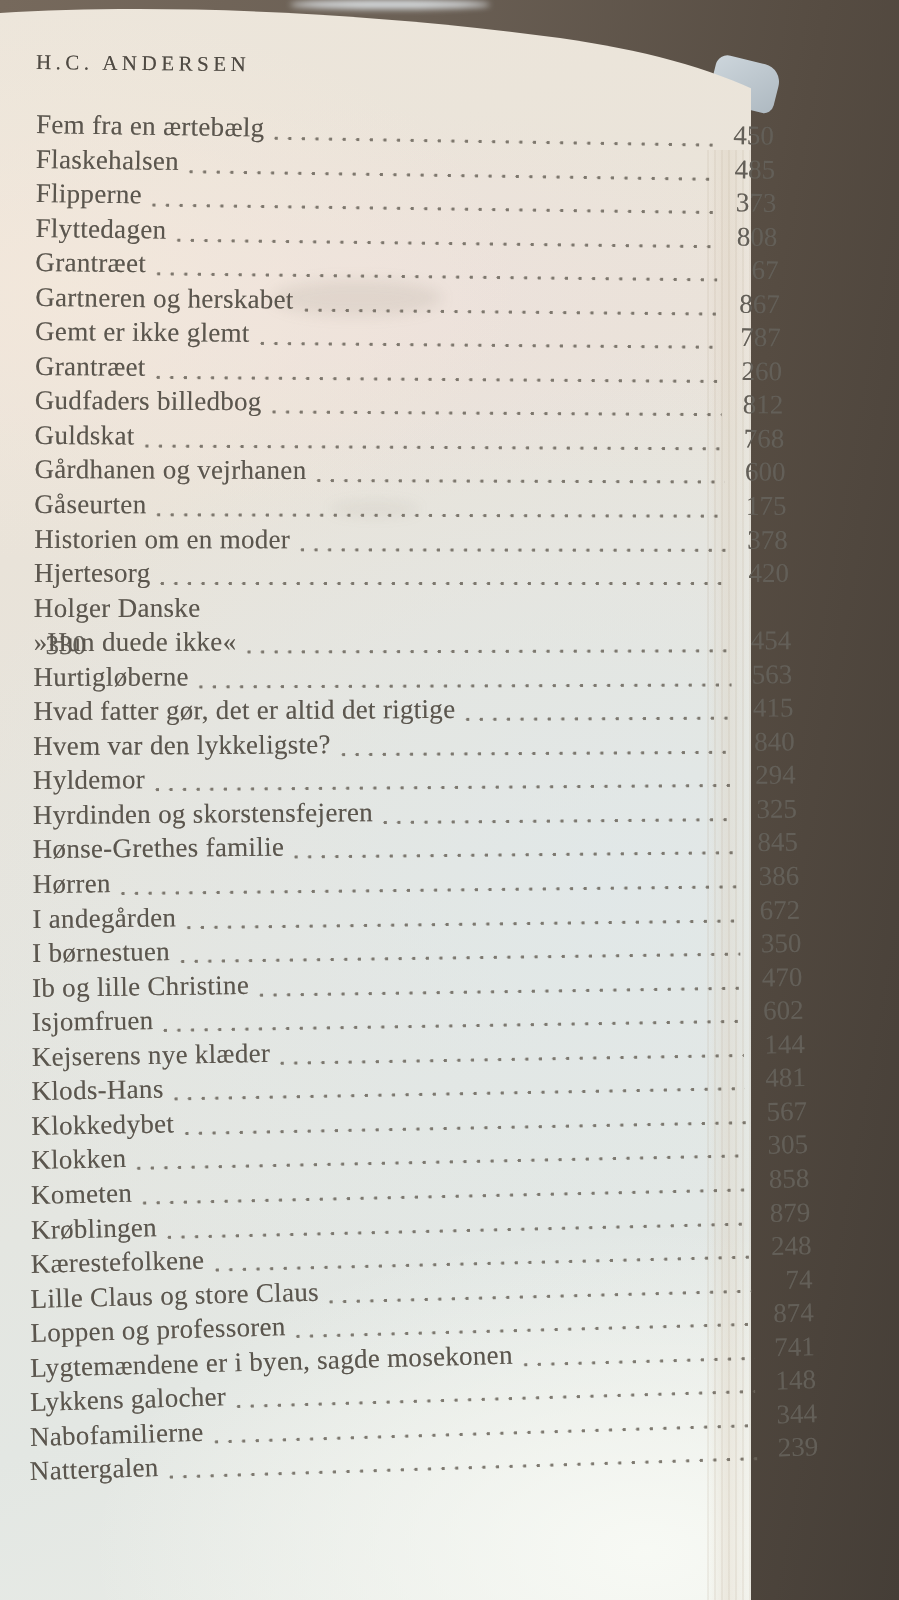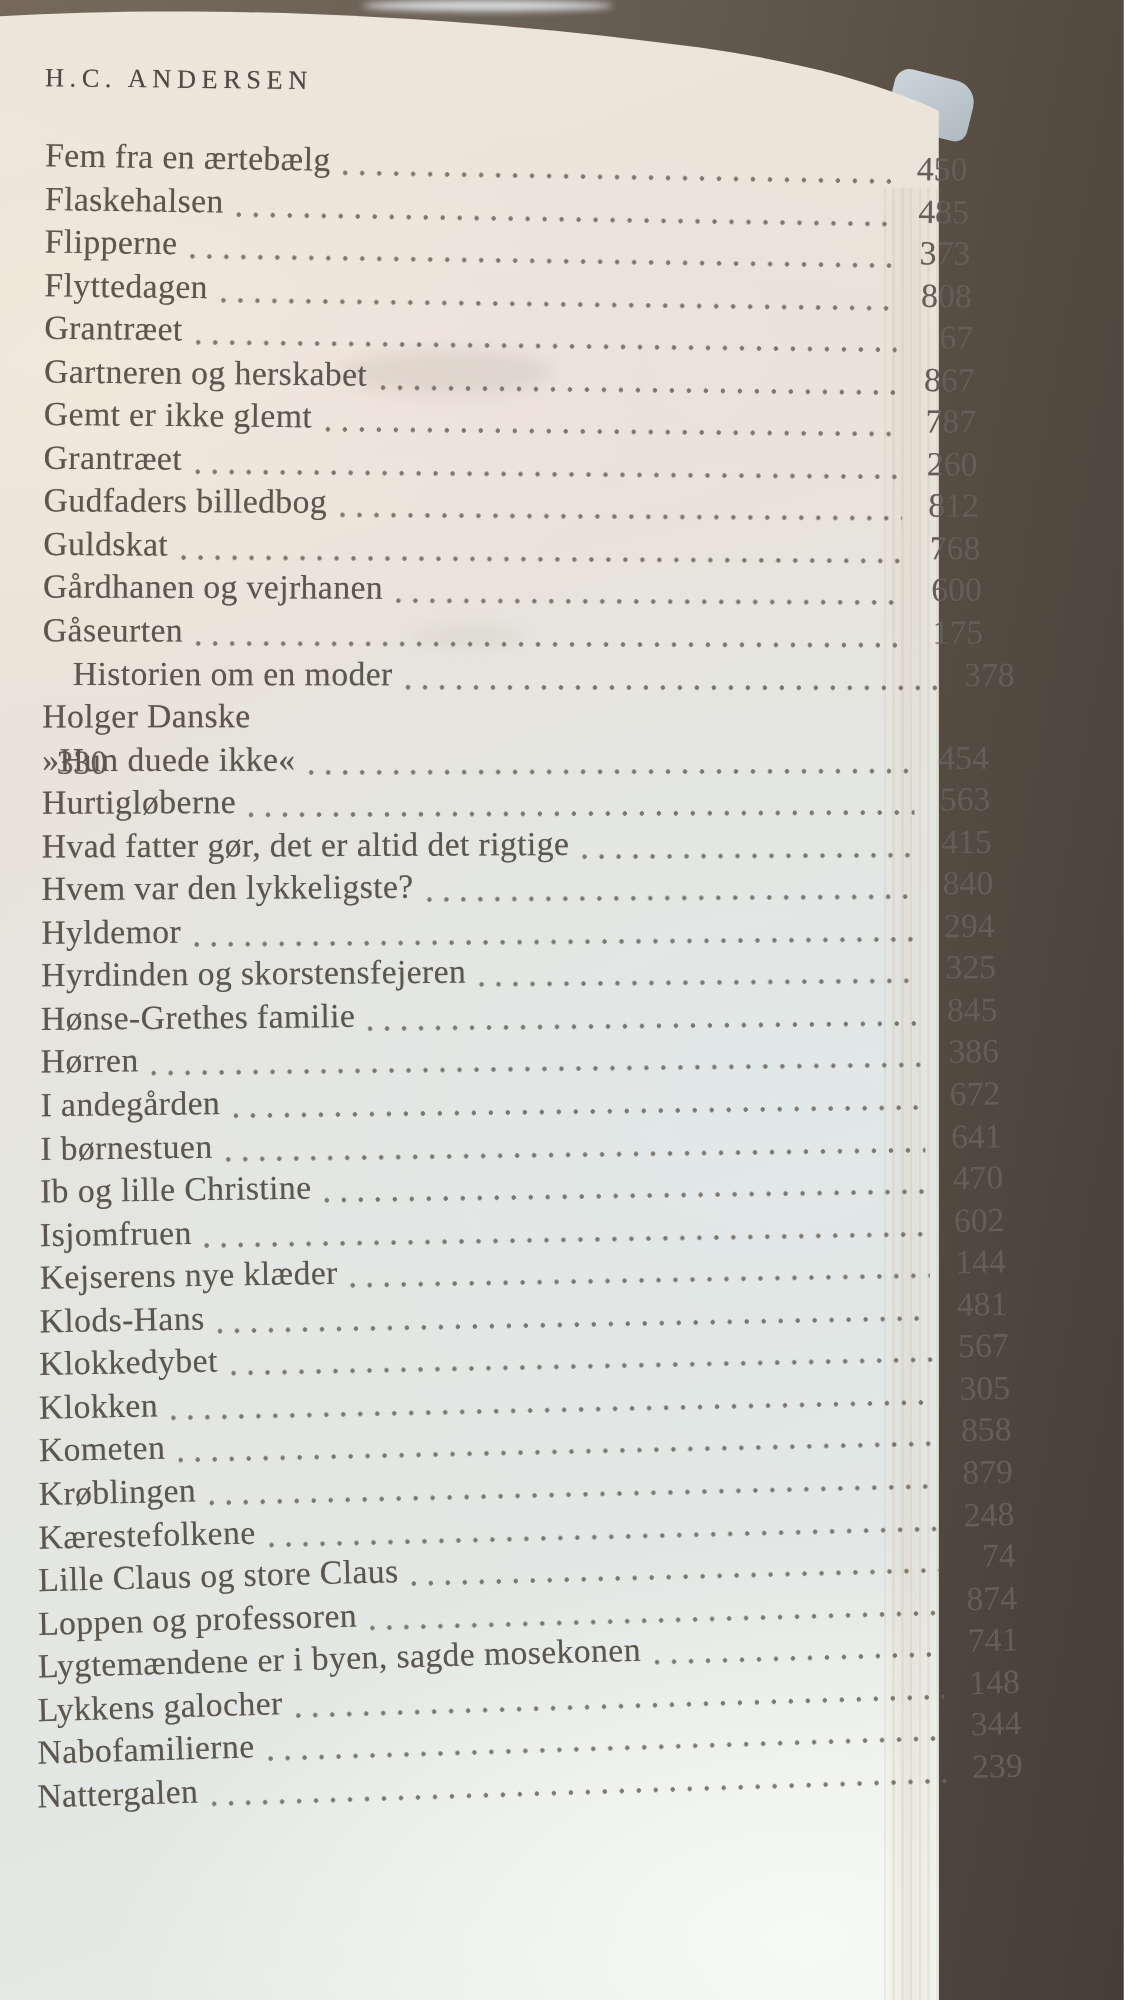--- a/index.html
+++ b/index.html
@@ -176,26 +176,31 @@
     <span class="leader"></span>
     <span class="page-number">600</span>
   </li>
 
   <li class="toc-row" style="transform: translateX(-1.69231px) rotate(0.138462deg); width: 752.3px;">
     <span class="entry-title">Gåseurten</span>
     <span class="leader"></span>
     <span class="page-number">175</span>
   </li>
 
-  <li class="toc-row" style="transform: translateX(-1.84615px) rotate(0.0692307deg); width: 753.6px; margin-left: 24px;">
+  <li class="toc-row" style="transform: translateX(-1.84615px) rotate(0.0692307deg); width: 753.6px;">
     <span class="entry-title">Historien om en moder</span>
     <span class="leader"></span>
     <span class="page-number">378</span>
   </li>
 
+  <li class="toc-row" style="transform: translateX(-2px) rotate(0deg); width: 754.9px;">
+    <span class="entry-title">Hjertesorg</span>
+    <span class="leader"></span>
+    <span class="page-number">420</span>
+  </li>
 
   <li class="toc-row" style="transform: translateX(-2.15385px) rotate(-0.0692307deg); width: 756.2px; flex-direction: column;">
     <span class="entry-title">Holger Danske</span>
     <span class="leader"></span>
     <span class="page-number">330</span>
   </li>
 
   <li class="toc-row" style="transform: translateX(-2.30769px) rotate(-0.138462deg); width: 757.5px;">
     <span class="entry-title">»Hun duede ikke«</span>
     <span class="leader"></span>
@@ -246,21 +251,21 @@
 
   <li class="toc-row" style="transform: translateX(-3.53846px) rotate(-0.692308deg); width: 767.9px;">
     <span class="entry-title">I andegården</span>
     <span class="leader"></span>
     <span class="page-number">672</span>
   </li>
 
   <li class="toc-row" style="transform: translateX(-3.69231px) rotate(-0.761538deg); width: 769.2px;">
     <span class="entry-title">I børnestuen</span>
     <span class="leader"></span>
-    <span class="page-number">641</span>
+    <span class="page-number">350</span>
   </li>
 
   <li class="toc-row" style="transform: translateX(-3.84615px) rotate(-0.830769deg); width: 770.5px;">
     <span class="entry-title">Ib og lille Christine</span>
     <span class="leader"></span>
     <span class="page-number">470</span>
   </li>
 
   <li class="toc-row" style="transform: translateX(-4px) rotate(-0.9deg); width: 771.8px;">
     <span class="entry-title">Isjomfruen</span>

